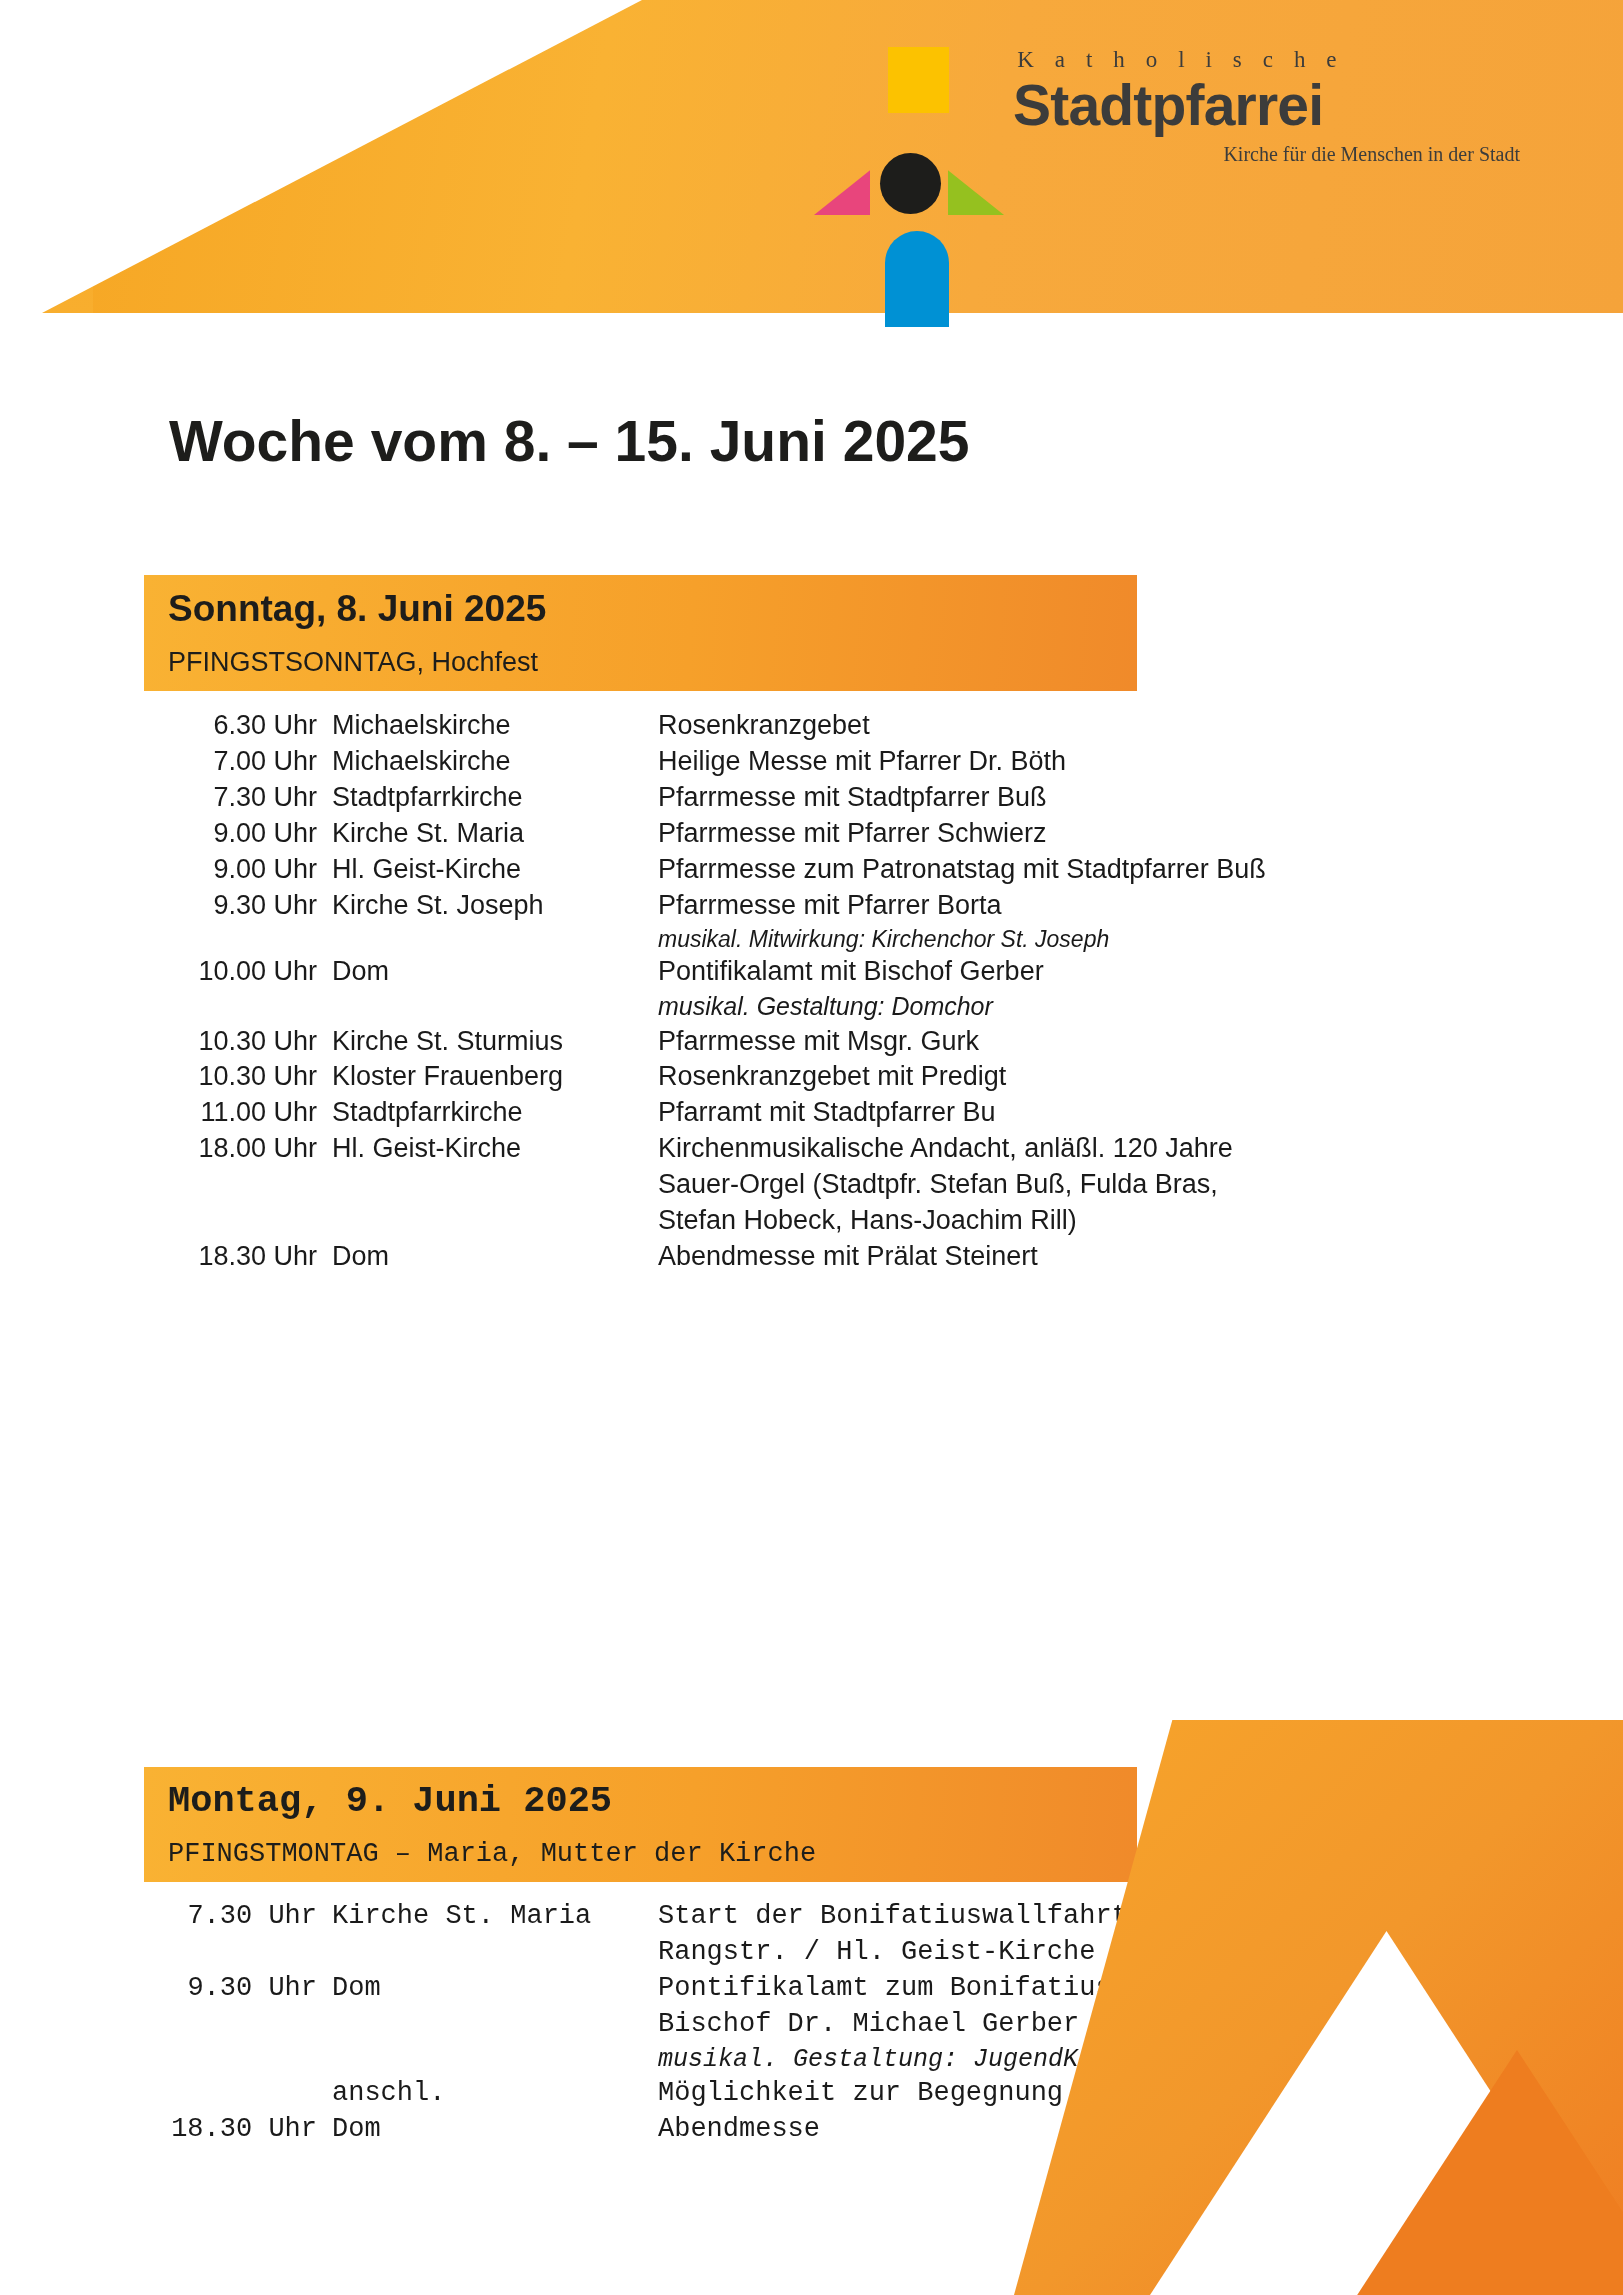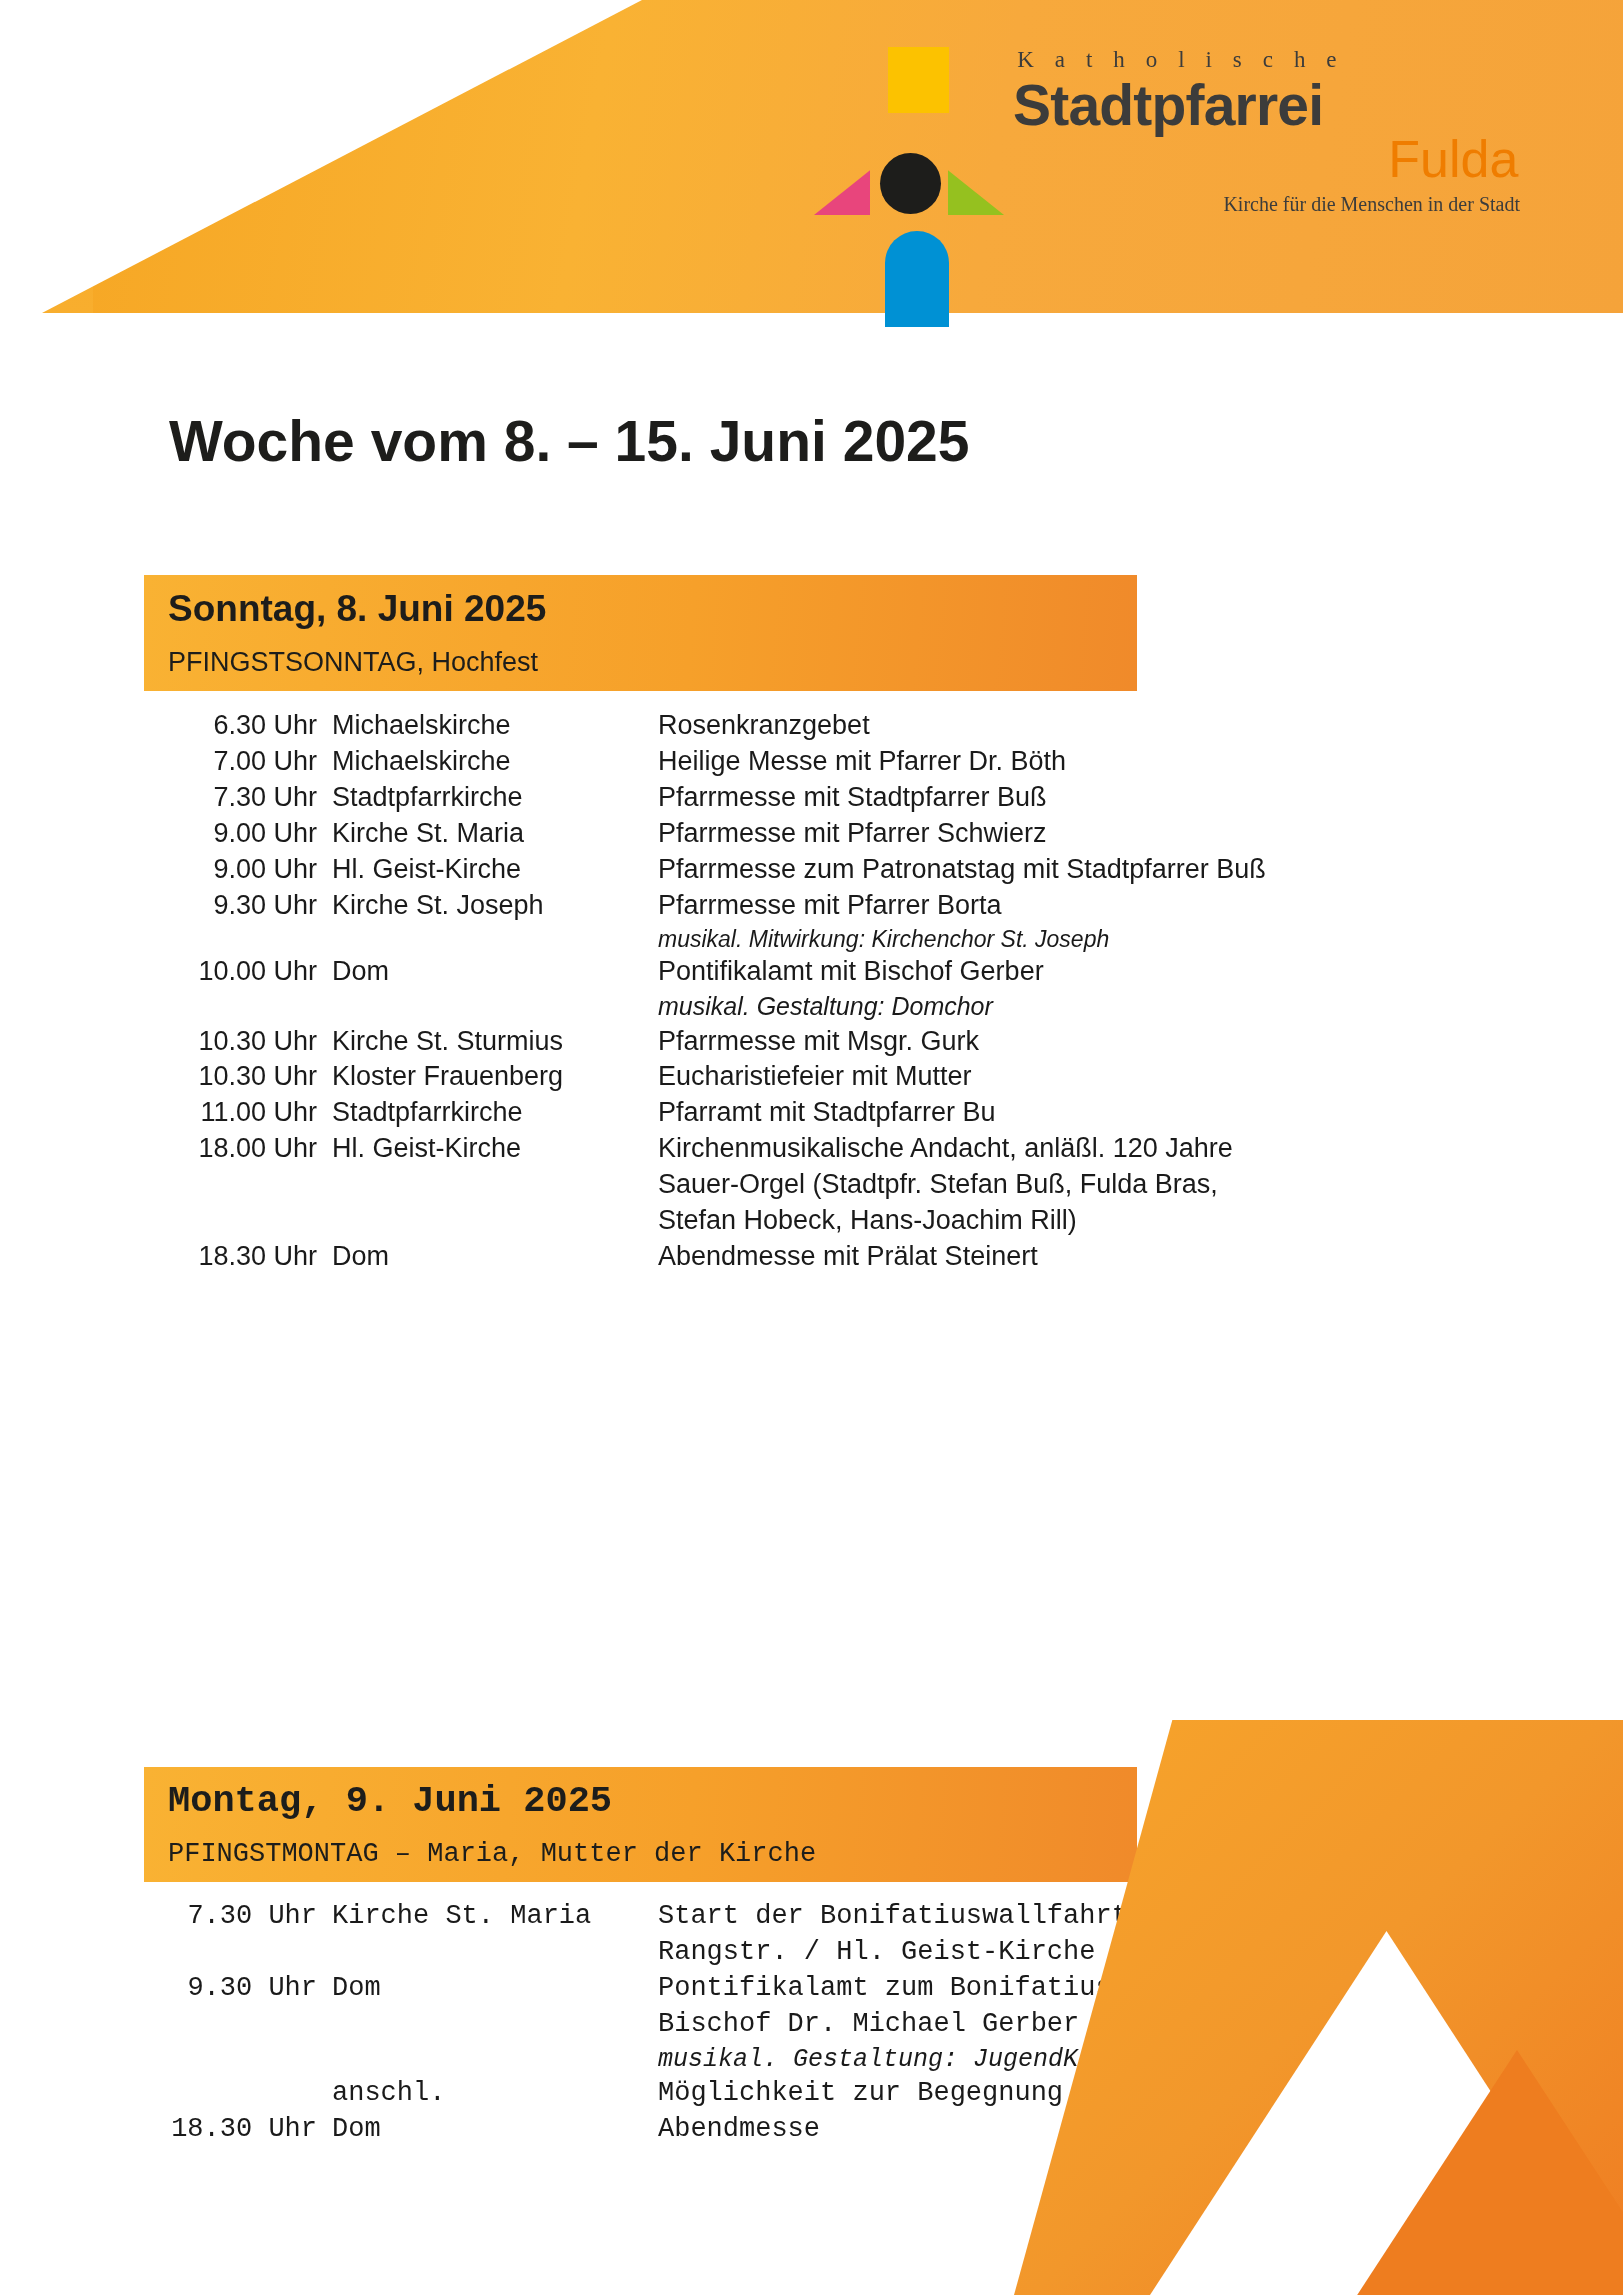--- a/index.html
+++ b/index.html
@@ -241,21 +241,20 @@
     <div class="logo-mark">
       <div class="lm-yellow"></div>
       <div class="lm-pink2"></div>
       <div class="lm-green"></div>
       <div class="lm-dot"></div>
       <div class="lm-blue"></div>
     </div>
     <div class="logo-text">
       <div class="logo-kath">K a t h o l i s c h e</div>
       <div class="logo-stadt">Stadtpfarrei</div>
-      <div class="logo-fulda">Fulda</div>
       <div class="logo-claim">Kirche für die Menschen in der Stadt</div>
     </div>
   </div>
 
   <div class="title-main">GOTTESDIENSTORDNUNG</div>
   <div class="title-sub">Woche vom 8. – 15. Juni 2025</div>
 </div>
 
 <div id="days-root">
     <div class="day" style="top: 575px;">
@@ -310,21 +309,21 @@
           <div class="e-desc e-note">musikal. Gestaltung: Domchor</div>
         </div>
         <div class="entry">
           <div class="e-time">10.30 Uhr</div>
           <div class="e-place">Kirche St. Sturmius</div>
           <div class="e-desc">Pfarrmesse mit Msgr. Gurk</div>
         </div>
         <div class="entry">
           <div class="e-time">10.30 Uhr</div>
           <div class="e-place">Kloster Frauenberg</div>
-          <div class="e-desc">Eucharistiefeier mit Mutter</div>
+          <div class="e-desc">Rosenkranzgebet mit Predigt</div>
         </div>
         <div class="entry">
           <div class="e-time">11.00 Uhr</div>
           <div class="e-place">Stadtpfarrkirche</div>
           <div class="e-desc">Pfarramt mit Stadtpfarrer Bu</div>
         </div>
         <div class="entry">
           <div class="e-time">18.00 Uhr</div>
           <div class="e-place">Hl. Geist-Kirche</div>
           <div class="e-desc">Kirchenmusikalische Andacht, anläßl.  120 Jahre</div>

